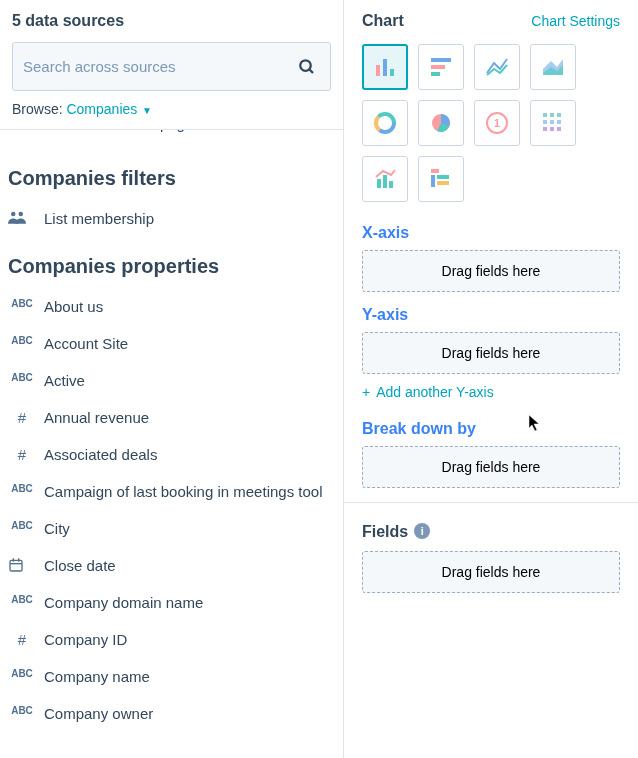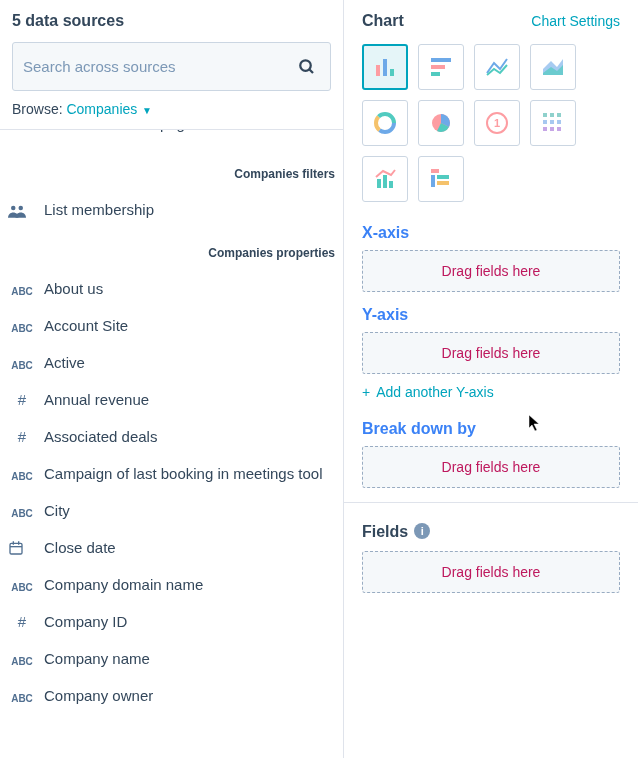--- a/index.html
+++ b/index.html
@@ -13,36 +13,36 @@
 .search-input::placeholder { color: #7c98b6; }
 .search-icon { color: #33475b; font-size: 16px; padding: 4px; }
 .browse-row { font-size: 14px; margin-bottom: 12px; }
 .browse-label { color: #33475b; margin-top: 44px; }
 .browse-link { color: #00a4bd; cursor: pointer; }
 .chevron { font-size: 10px; color: #00a4bd; margin-left: 2px; }
 .divider { border-top: 1px solid #dfe3eb; margin: 0; }
 .scroll-area { overflow-y: hidden; flex: 1; padding: 0 8px; }
 .peek-row { height: 15px; overflow: hidden; margin: 0 0 4px 0; }
 .peek-inner { display: flex; align-items: center; padding: 8px 0; transform: translateY(-70%); }
-.section-title { font-size: 12px; font-weight: 700; color: #33475b; padding: 18px 0 10px 0; text-align: right; }
-.prop-row { display: flex; align-items: flex-end; padding: 10px 0; cursor: pointer; }
+.section-title { font-size: 20px; font-weight: 700; color: #33475b; padding: 18px 0 10px 0; }
+.prop-row { display: flex; align-items: flex-start; padding: 10px 0; cursor: pointer; }
 .type-icon { width: 28px; font-size: 10px; font-weight: 700; color: #516f90; text-align: center; }
 .type-icon.hash { font-size: 15px; font-weight: 400; }
 .type-icon.cal { font-size: 14px; }
 .prop-label { color: #33475b; font-size: 15px; margin-left: 8px; }
 
 .right-panel { flex: 1; padding: 12px 18px 0 18px; }
 .chart-header { display: flex; justify-content: space-between; align-items: center; margin-bottom: 14px; }
 .chart-title { font-size: 16px; font-weight: 600; }
 .chart-settings { color: #00a4bd; font-size: 14px; font-weight: 500; cursor: pointer; }
 .chart-types { display: flex; flex-wrap: wrap; gap: 10px; margin-bottom: 22px; }
 .chart-type { width: 46px; height: 46px; border: 1px solid #cbd6e2; border-radius: 3px; display: flex; align-items: center; justify-content: center; cursor: pointer; background: #fff; }
 .chart-type.selected { border: 2px solid #00a4bd; background: #e5f5f8; }
 .axis-label { font-size: 16px; font-weight: 600; color: #3b82f6; margin-bottom: 8px; }
-.drop-zone { border: 1px dashed #99acc2; border-radius: 3px; background: #f5f8fa; color: #be185d; text-align: center; padding: 12px 4px; font-size: 14px; margin-bottom: 14px; }
+.drop-zone { border: 1px dashed #99acc2; border-radius: 3px; background: #f5f8fa; color: #000000; text-align: center; padding: 12px 4px; font-size: 14px; margin-bottom: 14px; }
 .add-y { display: flex; align-items: center; color: #00a4bd; font-size: 14px; font-weight: 500; margin-bottom: 20px; cursor: pointer; margin-top: -4px; }
 .add-y .plus { font-size: 14px; margin-right: 6px; }
 .section-divider { border-top: 1px solid #dfe3eb; margin: 0 -18px 20px -18px; }
 .fields-header { display: flex; align-items: flex-start; margin-bottom: 10px; }
 .fields-title { font-size: 16px; font-weight: 600; margin-right: 6px; }
 .info-icon { width: 16px; height: 16px; border-radius: 50%; background: #7c98b6; color: #fff; font-size: 11px; font-weight: 700; display: flex; align-items: center; justify-content: center; }
 .cursor { position: absolute; left: 528px; top: 414px; font-size: 16px; color: #000; pointer-events: none; }
 svg { display: block; }
 </style>
 </head>

